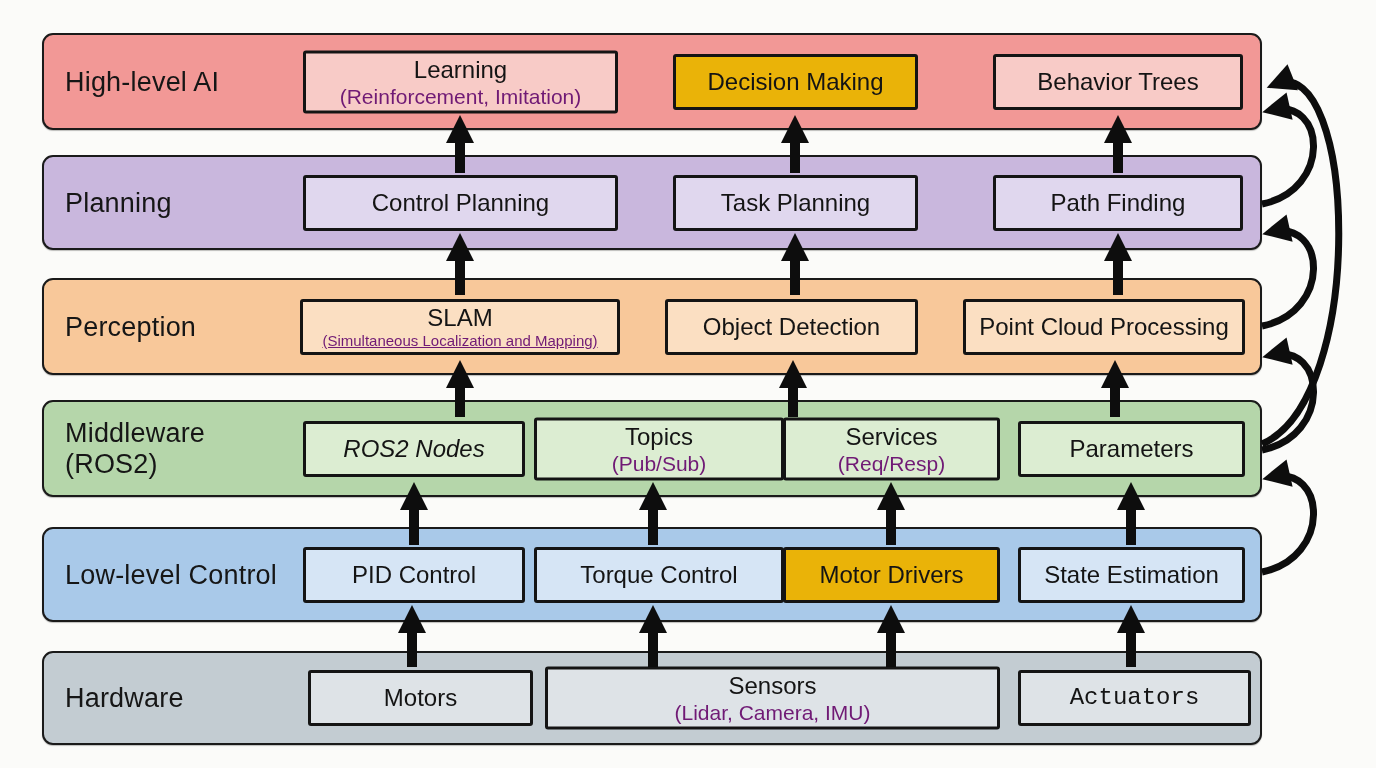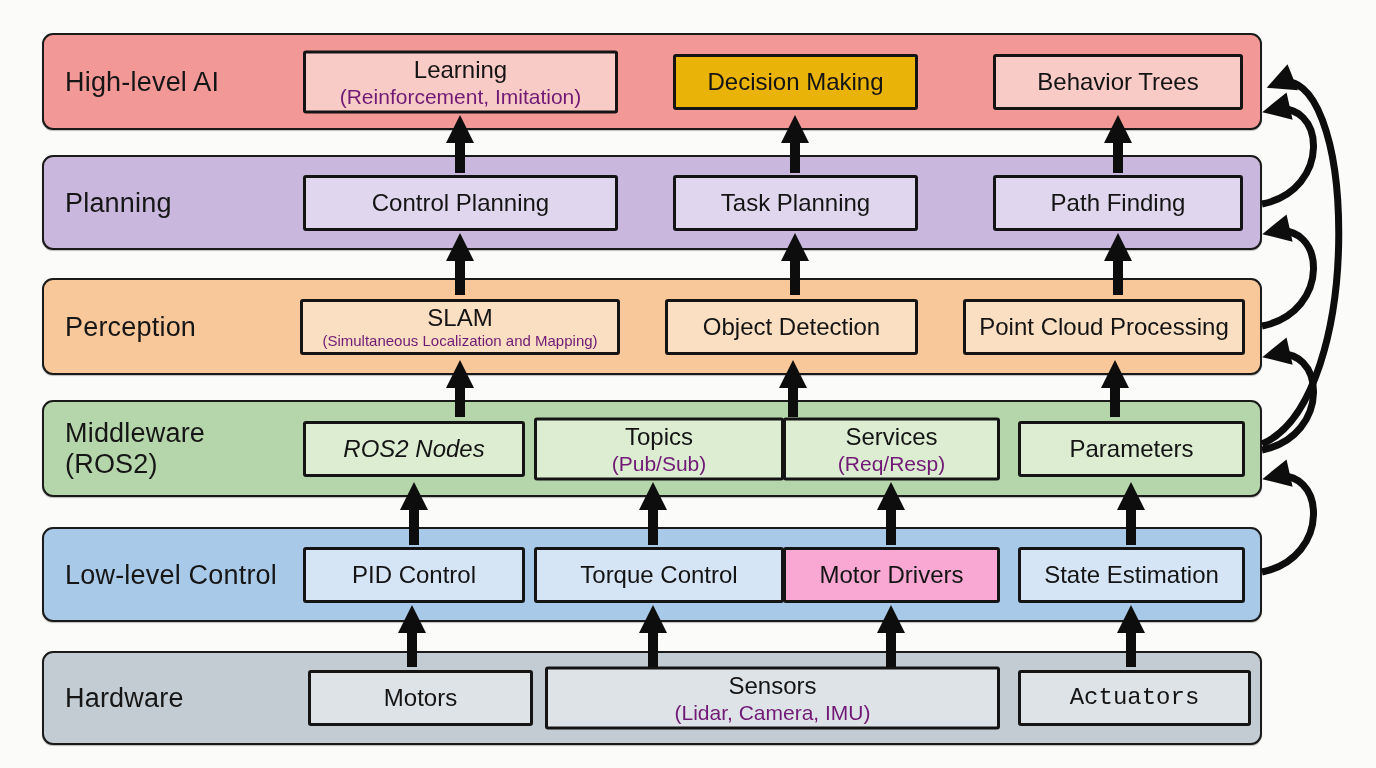--- a/index.html
+++ b/index.html
@@ -29,21 +29,21 @@
   }
   .cbox{
     position:absolute;top:50%;transform:translateY(-50%);
     min-height:56px;
     border:3px solid #141414;border-radius:3px;
     display:flex;flex-direction:column;align-items:center;justify-content:center;
     text-align:center;padding:2px 4px;box-sizing:border-box;
   }
   .cbox .t{font-size:24px;line-height:28px;color:#141414;}
   .cbox .s{font-size:21px;line-height:25px;color:#701a75;}
-  .cbox .s.small{font-size:15px;line-height:18px;}
+  .cbox .s.small{font-size:15px;line-height:18px;text-decoration:underline;}
   .cbox .s:empty{display:none;}
   
   .p3-0{left:259px;width:315px;}
   .p3-1{left:629px;width:245px;}
   .p3-2{left:949px;width:250px;}
   
   .pp-0{left:256px;width:320px;}
   .pp-1{left:621px;width:253px;}
   .pp-2{left:919px;width:282px;}
   
@@ -123,21 +123,21 @@
   </div>
 
   <div class="layer-row row-lowlevel" style="background-color: rgb(169, 201, 233);">
     <div class="row-label">Low-level Control</div>
     <div class="cbox p4-0" style="background-color: rgb(214, 229, 245);">
       <span class="t">PID Control</span>
     </div>
     <div class="cbox p4-1" style="background-color: rgb(214, 229, 245);">
       <span class="t">Torque Control</span>
     </div>
-    <div class="cbox p4-2" style="background-color: #f9a8d4;">
+    <div class="cbox p4-2" style="background-color: #eab308;">
       <span class="t">Motor Drivers</span>
     </div>
     <div class="cbox p4-3" style="background-color: rgb(214, 229, 245);">
       <span class="t">State Estimation</span>
     </div>
   </div>
 
   <div class="layer-row row-hardware" style="background-color: rgb(195, 204, 210);">
     <div class="row-label">Hardware</div>
     <div class="cbox ph-0" style="background-color: rgb(222, 227, 231);">

